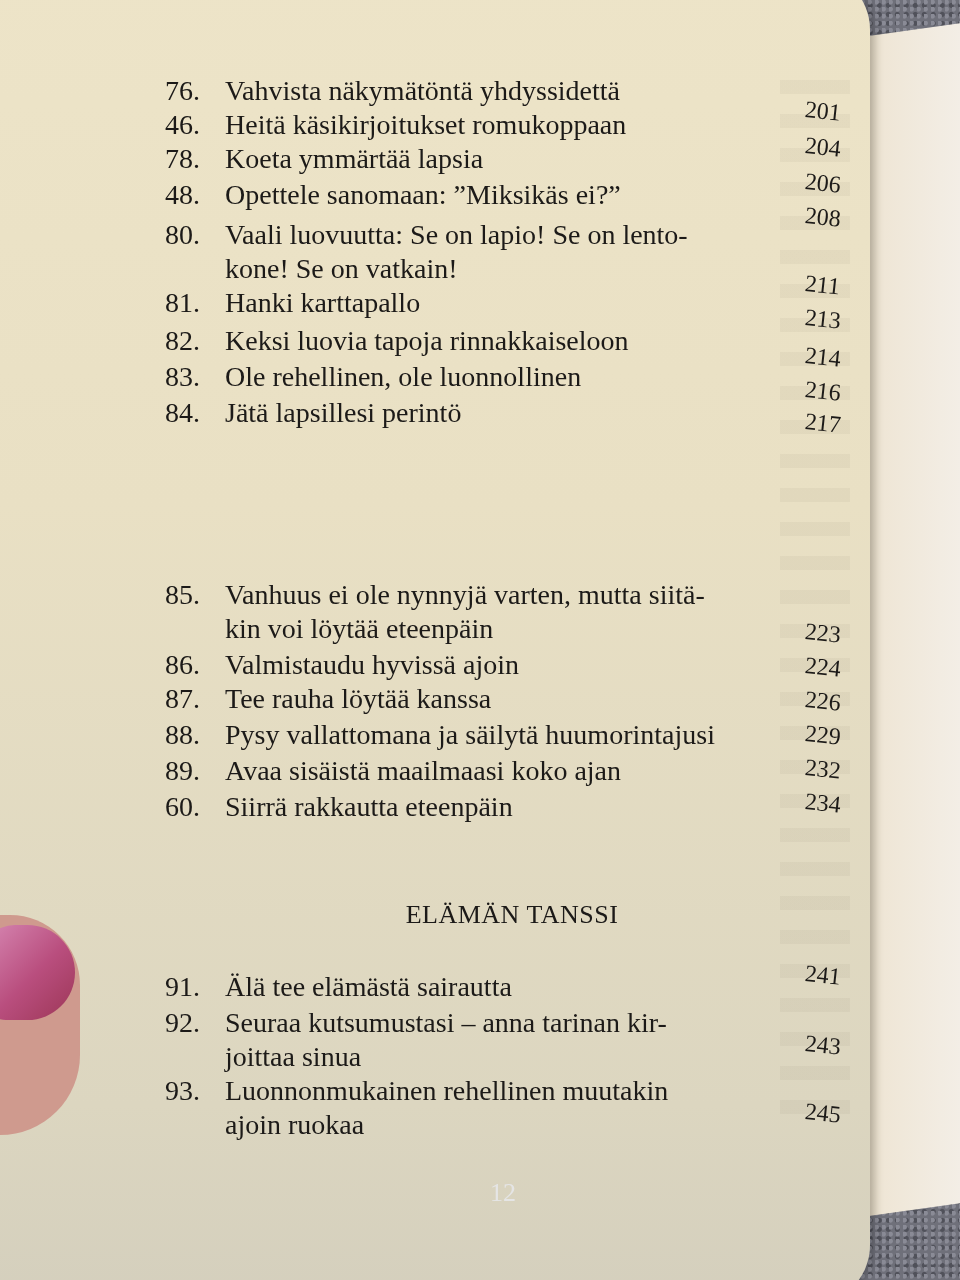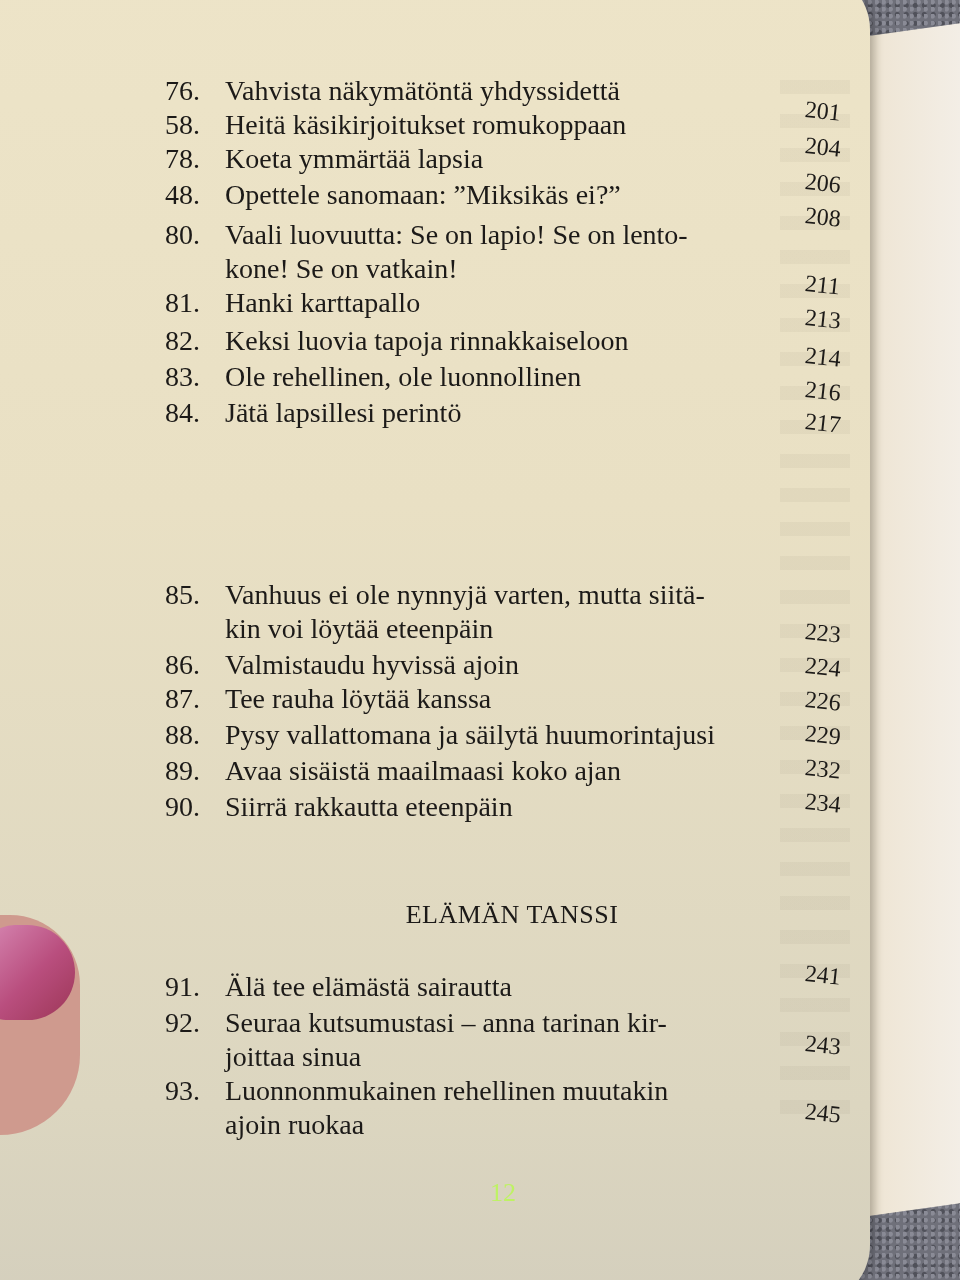--- a/index.html
+++ b/index.html
@@ -40,21 +40,21 @@
     .num { position: absolute; left: 0; width: 60px; text-align: left; }
     .title { position: absolute; left: 60px; width: 560px; }
     .pg {
       position: absolute; left: 640px; width: 50px; text-align: left;
       font-size: 24px; transform: rotate(6deg); transform-origin: left center;
     }
     .heading {
       position: absolute; width: 960px; text-align: center;
       font-size: 26px; color: #1c1a18; letter-spacing: 0.5px;
     }
-    .page-num { position: absolute; left: 490px; top: 1178px; font-size: 26px; color: #bef264; }
+    .page-num { position: absolute; left: 490px; top: 1178px; font-size: 26px; color: #e5e5e5; }
     .finger {
       position: absolute; left: -60px; top: 915px; width: 140px; height: 220px;
       background: #cf9a8e;
       border-radius: 60px 70px 80px 40px;
     }
     .nail {
       position: absolute; left: -20px; top: 925px; width: 95px; height: 95px;
       background: linear-gradient(135deg, #d88ab5 0%, #b94e7e 55%, #9c3656 100%);
       border-radius: 40px 55px 55px 30px;
     }
@@ -68,21 +68,21 @@
 <div class="ghost"></div>
 
 <div class="toc">
 
   <div class="entry" style="top:74px">
     <span class="num">76.</span>
     <span class="title">Vahvista näkymätöntä yhdyssidettä</span>
     <span class="pg" style="top:18px">201</span>
   </div>
   <div class="entry" style="top:108px">
-    <span class="num">58.</span>
+    <span class="num">46.</span>
     <span class="title">Heitä käsikirjoitukset romukoppaan</span>
     <span class="pg" style="top:20px">204</span>
   </div>
   <div class="entry" style="top:142px">
     <span class="num">78.</span>
     <span class="title">Koeta ymmärtää lapsia</span>
     <span class="pg" style="top:22px">206</span>
   </div>
   <div class="entry" style="top:178px">
     <span class="num">48.</span>
@@ -137,21 +137,21 @@
     <span class="num">88.</span>
     <span class="title">Pysy vallattomana ja säilytä huumorintajusi</span>
     <span class="pg" style="top:-2px">229</span>
   </div>
   <div class="entry" style="top:754px">
     <span class="num">89.</span>
     <span class="title">Avaa sisäistä maailmaasi koko ajan</span>
     <span class="pg" style="top:-4px">232</span>
   </div>
   <div class="entry" style="top:790px">
-    <span class="num">90.</span>
+    <span class="num">60.</span>
     <span class="title">Siirrä rakkautta eteenpäin</span>
     <span class="pg" style="top:-6px">234</span>
   </div>
 
   <div class="heading" style="top:900px; left:32px">ELÄMÄN TANSSI</div>
 
   <div class="entry" style="top:970px">
     <span class="num">91.</span>
     <span class="title">Älä tee elämästä sairautta</span>
     <span class="pg" style="top:-14px">241</span>

